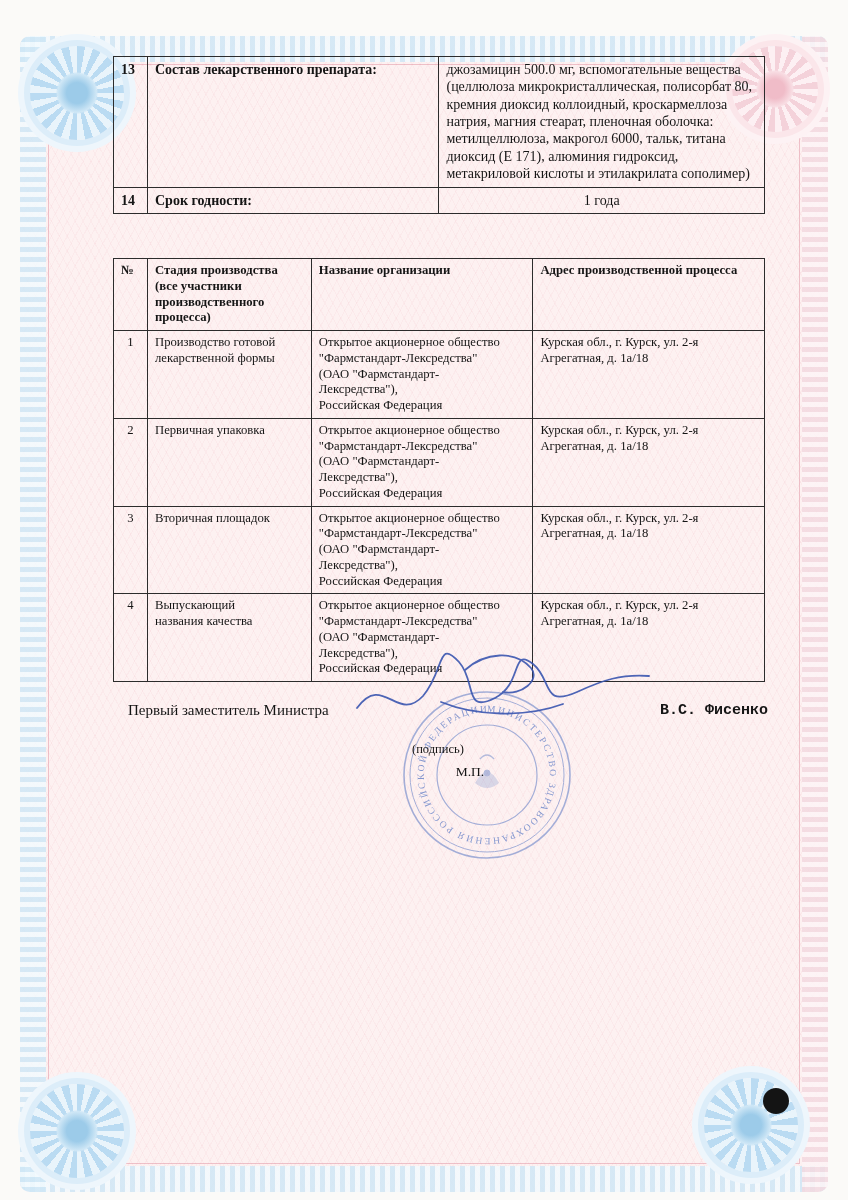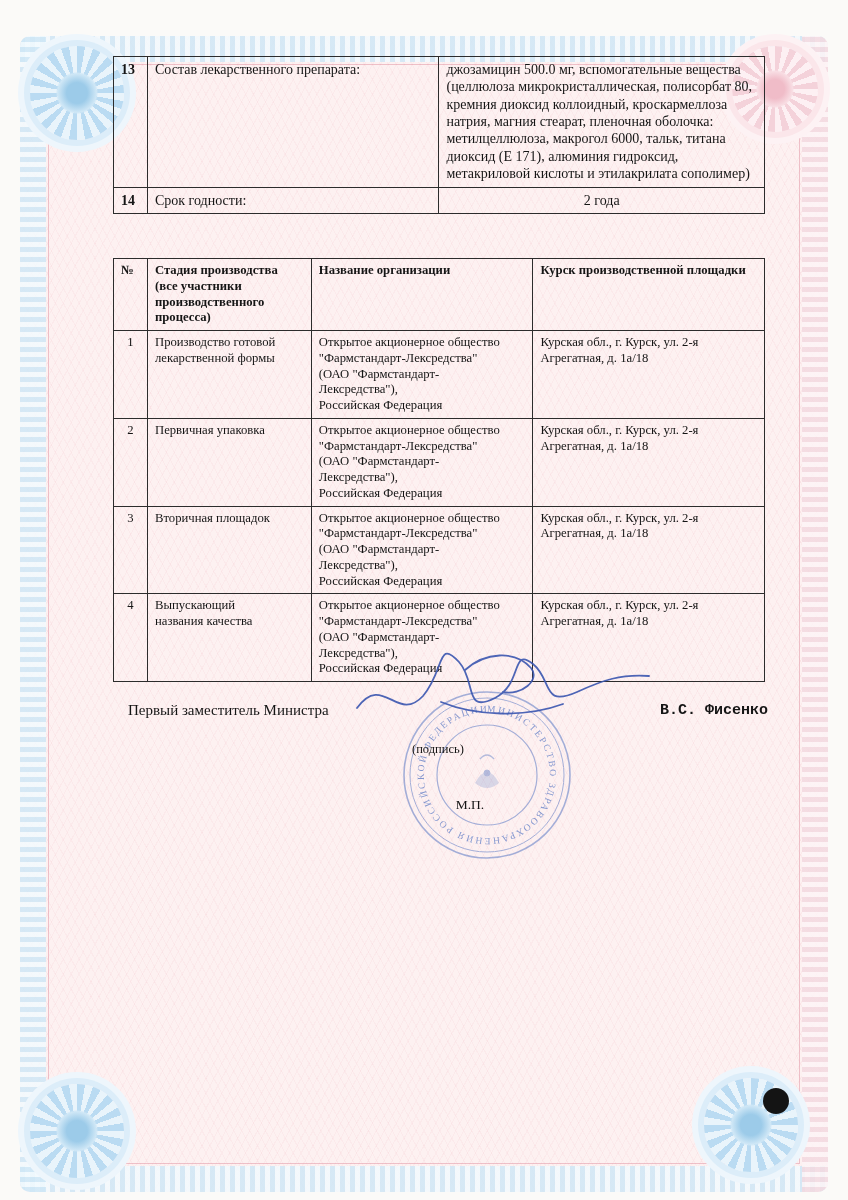--- a/index.html
+++ b/index.html
@@ -62,36 +62,36 @@
   .rosette.tr::after {
     background:radial-gradient(circle,#f0bcc8 0 35%,#f8dde3 65%,transparent 72%);
   }
 
   
   table { border-collapse:collapse; position:absolute; font-size:14px; z-index:4; background:transparent; }
   td, th { border:1px solid #2c2c2c; vertical-align:top; padding:4px 7px; line-height:1.24; }
   .tbl1 { left:113px; top:56px; width:652px; }
   .tbl2 { left:113px; top:258px; width:652px; font-size:12.7px; }
   .c-num { font-weight:bold; }
-  .c-label { font-weight:normal; }
+  .c-label { font-weight:bold; }
   th { font-weight:bold; text-align:left; }
   .center { text-align:center; }
   .pre { white-space:pre-line; }
 
   .intro {
     position:absolute; left:74px; top:206px; width:700px;
     text-align:center; font-size:13.5px; line-height:1.4;
     white-space:pre-line; z-index:4;
   }
 
   
   .official-title { position:absolute; left:128px; top:702px; font-weight:normal; font-size:15px; z-index:6; }
   .official-name  { position:absolute; right:80px;  top:702px; font-weight:bold; font-size:15px; z-index:6;font-family:Liberation Mono, monospace; }
   .sign-caption   { position:absolute; left:412px; top:742px; width:96px; text-align:left; font-size:12.5px; z-index:6; }
-  .seal-mark      { position:absolute; left:438px; top:764px; width:64px; text-align:center; font-size:13.5px; z-index:6;margin-top:33px; }
+  .seal-mark      { position:absolute; left:438px; top:764px; width:64px; text-align:center; font-size:13.5px; z-index:6; }
 
   .stamp-svg { position:absolute; left:397px; top:685px; z-index:3; }
   .signature-svg { position:absolute; left:345px; top:612px; z-index:5; }
 
   .black-dot {
     position:absolute; left:763px; top:1088px; width:26px; height:26px;
     border-radius:50%; background:#141414; z-index:6;
   }
 </style>
 </head>
@@ -120,42 +120,42 @@
       </colgroup>
     <tbody>
         <tr>
       <td class="c-num">13</td>
       <td class="c-label">Состав лекарственного препарата:</td>
       <td>джозамицин 500.0 мг, вспомогательные вещества (целлюлоза микрокристаллическая, полисорбат 80, кремния диоксид коллоидный, кроскармеллоза натрия, магния стеарат, пленочная оболочка: метилцеллюлоза, макрогол 6000, тальк, титана диоксид (Е 171), алюминия гидроксид, метакриловой кислоты и этилакрилата сополимер)</td>
     </tr>
     <tr>
       <td class="c-num">14</td>
       <td class="c-label">Срок годности:</td>
-      <td class="center">2 года</td>
+      <td class="center">1 года</td>
     </tr>
   </tbody>
     </table>
 
 
   <table class="tbl2">
     <colgroup>
         <col style="width:34px">
         <col style="width:164px">
         <col style="width:222px">
         <col style="width:232px">
       </colgroup>
     <tbody>
         <tr>
       <th>№</th>
       <th class="pre">Стадия производства
 (все участники
 производственного
 процесса)</th>
       <th>Название организации</th>
-      <th>Курск производственной площадки</th>
+      <th>Адрес производственной процесса</th>
     </tr>
     <tr>
       <td class="center">1</td>
       <td class="pre">Производство готовой
 лекарственной формы</td>
       <td class="pre">Открытое акционерное общество
 "Фармстандарт-Лексредства"
 (ОАО "Фармстандарт-
 Лексредства"),
 Российская Федерация</td>

